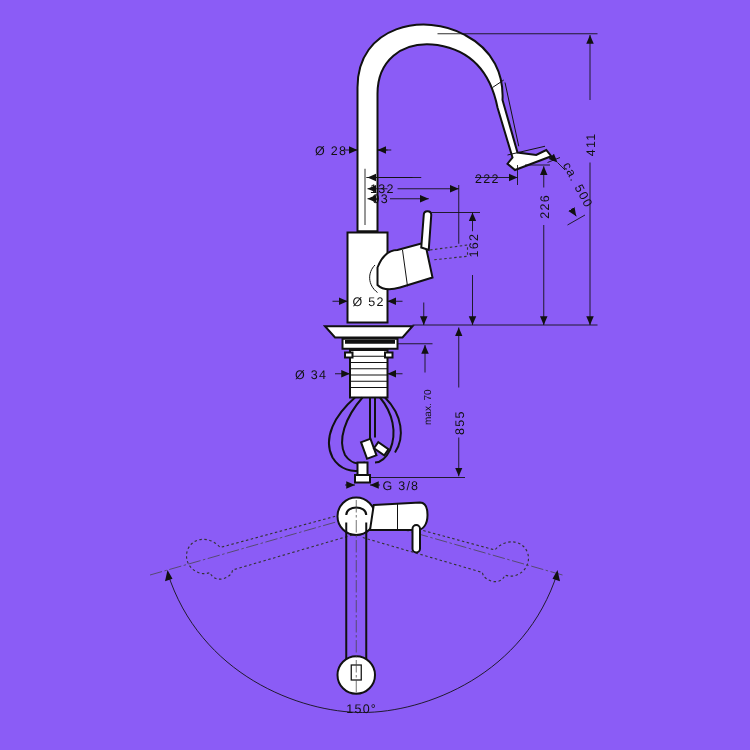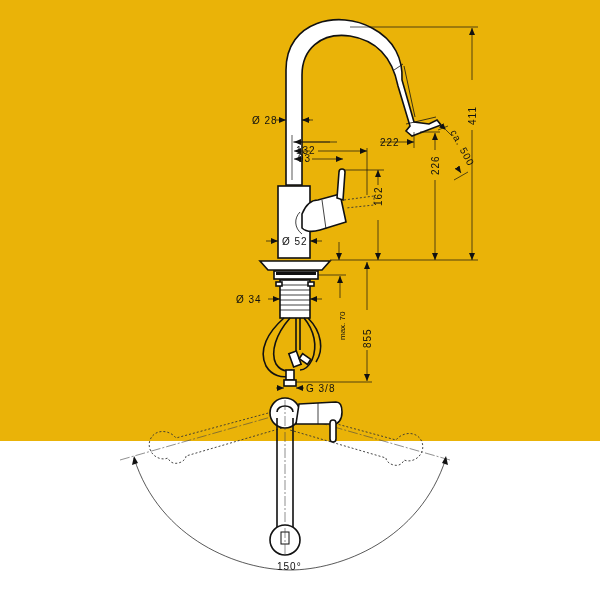--- a/index.html
+++ b/index.html
@@ -1,17 +1,17 @@
 <!DOCTYPE html>
 <html><head>
 <meta charset="utf-8">
 <style>
   html, body { margin: 0; padding: 0; background: #ffffff; }
   body { width: 600px; height: 600px; overflow: hidden; font-family: "Liberation Sans", sans-serif; }
-  #stage { position: relative; width: 600px; height: 441px; background: #eab308; }
+  #stage { position: relative; width: 600px; height: 600px; background: #8b5cf6; }
   svg { position: absolute; left: 0; top: 0; }
   .lbl { font-family: "Liberation Sans", sans-serif; font-size: 10px; fill: #111; letter-spacing: 1px; }
   .lbl-sm { font-family: "Liberation Sans", sans-serif; font-size: 8px; fill: #111; }
   .outline { fill: #fff; stroke: #111; stroke-width: 1.6; }
   .thin { fill: none; stroke: #111; stroke-width: 0.8; }
   .dim { fill: none; stroke: #111; stroke-width: 0.7; }
   .dash { fill: none; stroke: #333; stroke-width: 0.9; stroke-dasharray: 2 2; }
   .center { fill: none; stroke: #444; stroke-width: 0.6; stroke-dasharray: 10 2 2 2; }
   .arrow { fill: #111; }
 </style>

